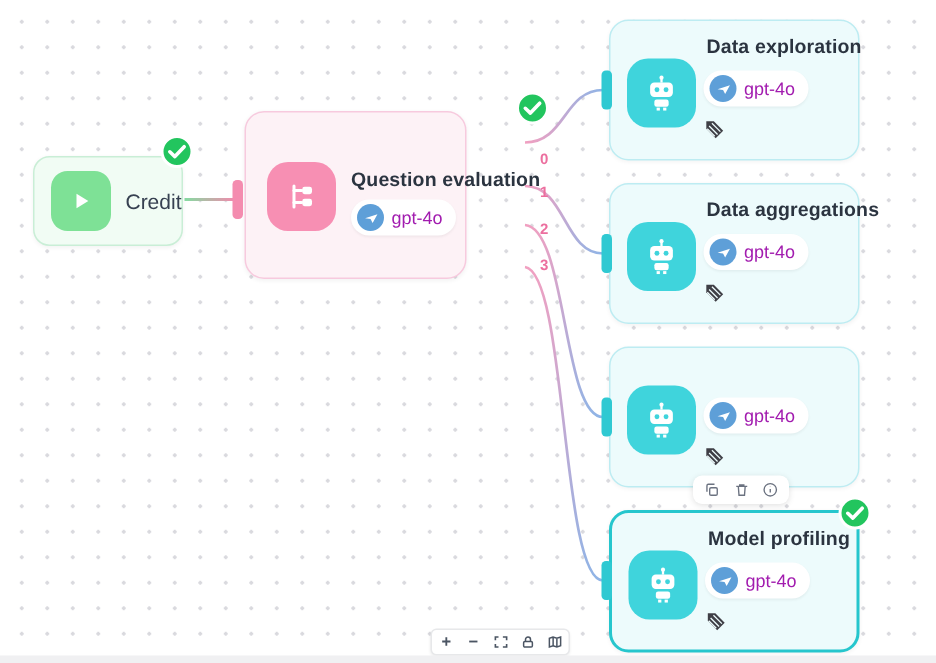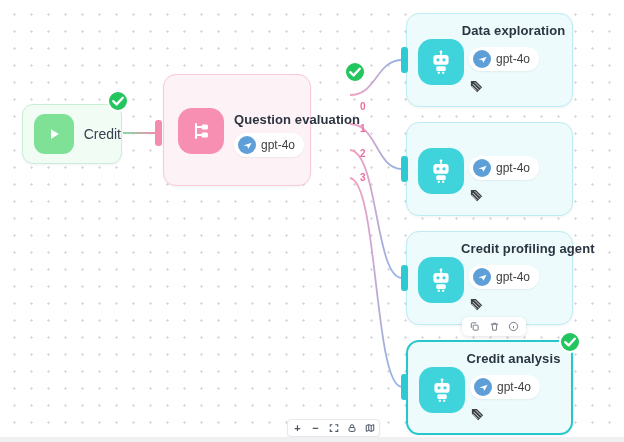--- a/index.html
+++ b/index.html
@@ -20,27 +20,27 @@
   
   .qe-node{left:163px;top:74px;width:148px;height:112px;background:#fdf2f6;border:1px solid #f7cade;}
   .qe-icon-box{position:absolute;left:14px;top:33px;width:46px;height:46px;border-radius:14px;background:#f78fb3;display:flex;align-items:center;justify-content:center;}
   .qe-title{position:absolute;left:70px;top:37px;white-space:nowrap;}
   .qe-pill{position:absolute;left:70px;top:58px;}
 
   
   .agent-node{left:406px;width:167px;height:94px;background:#edfbfc;border:1px solid #bdecf2;}
   .agent-node.selected{border:2px solid #26c6cd;}
   .agent-icon-box{position:absolute;left:11px;top:25px;width:46px;height:46px;border-radius:14px;background:#3fd4dc;display:flex;align-items:center;justify-content:center;}
-  .agent-title{position:absolute;left:54px;right:6px;top:9px;text-align:center;white-space:nowrap;}
+  .agent-title{position:absolute;left:64px;right:6px;top:9px;text-align:center;white-space:nowrap;}
   .agent-pill{position:absolute;left:62px;top:33px;}
   .agent-tools{position:absolute;left:62px;top:65px;width:16px;height:16px;}
 
   .model-pill{display:inline-flex;align-items:center;gap:5px;background:#ffffff;border-radius:13px;padding:3px 9px 3px 4px;box-shadow:0 1px 2px rgba(0,0,0,.06);}
   .model-logo{width:18px;height:18px;border-radius:50%;background:#5e9fd8;display:flex;align-items:center;justify-content:center;}
-  .model-name{font-size:12px;color:#404040;}
+  .model-name{font-size:12px;color:#a21caf;}
 
   .handle{position:absolute;width:7px;height:26px;border-radius:3px;}
   .handle.pink{background:#f48caf;}
   .handle.teal{background:#2fc9d2;}
 
   .badge{position:absolute;width:24px;height:24px;}
   .port-label{position:absolute;font-size:10px;font-weight:700;color:#ec6f9f;}
 
   .node-toolbar{position:absolute;left:462px;top:317px;width:64px;height:19px;background:#fff;border-radius:6px;
     box-shadow:0 1px 4px rgba(0,0,0,.12);display:flex;align-items:center;justify-content:space-evenly;}
@@ -169,20 +169,21 @@
         <circle cx="12" cy="2.6" r="1.3" fill="#fff"></circle>
           <rect x="11.3" y="3.4" width="1.4" height="2.2" fill="#fff"></rect>
         <rect x="5" y="5.5" width="14" height="9" rx="2.6" fill="#fff"></rect>
         <circle cx="9.2" cy="10" r="1.5" fill="#3fd4dc"></circle>
           <circle cx="14.8" cy="10" r="1.5" fill="#3fd4dc"></circle>
         <rect x="7.6" y="16" width="8.8" height="4.4" rx="1.4" fill="#fff"></rect>
         <rect x="9" y="21" width="2" height="1.8" fill="#fff"></rect>
           <rect x="13" y="21" width="2" height="1.8" fill="#fff"></rect>
       </svg>
     </div>
+    <div class="node-title agent-title">Data aggregations</div>
     <div class="model-pill agent-pill">
       <span class="model-logo">
         <svg width="11" height="11" viewBox="0 0 24 24">
             <path d="M3 12 L21 6 L14 19 L11 13 Z" fill="#ffffff"></path>
           </svg>
       </span>
       <span class="model-name">gpt-4o</span>
     </div>
     <div class="agent-tools">
       <svg width="15" height="15" viewBox="0 0 24 24">
@@ -199,21 +200,20 @@
         <circle cx="12" cy="2.6" r="1.3" fill="#fff"></circle>
           <rect x="11.3" y="3.4" width="1.4" height="2.2" fill="#fff"></rect>
         <rect x="5" y="5.5" width="14" height="9" rx="2.6" fill="#fff"></rect>
         <circle cx="9.2" cy="10" r="1.5" fill="#3fd4dc"></circle>
           <circle cx="14.8" cy="10" r="1.5" fill="#3fd4dc"></circle>
         <rect x="7.6" y="16" width="8.8" height="4.4" rx="1.4" fill="#fff"></rect>
         <rect x="9" y="21" width="2" height="1.8" fill="#fff"></rect>
           <rect x="13" y="21" width="2" height="1.8" fill="#fff"></rect>
       </svg>
     </div>
-    <div class="node-title agent-title">Credit profiling agent</div>
     <div class="model-pill agent-pill">
       <span class="model-logo">
         <svg width="11" height="11" viewBox="0 0 24 24">
             <path d="M3 12 L21 6 L14 19 L11 13 Z" fill="#ffffff"></path>
           </svg>
       </span>
       <span class="model-name">gpt-4o</span>
     </div>
     <div class="agent-tools">
       <svg width="15" height="15" viewBox="0 0 24 24">
@@ -250,21 +250,21 @@
         <circle cx="12" cy="2.6" r="1.3" fill="#fff"></circle>
           <rect x="11.3" y="3.4" width="1.4" height="2.2" fill="#fff"></rect>
         <rect x="5" y="5.5" width="14" height="9" rx="2.6" fill="#fff"></rect>
         <circle cx="9.2" cy="10" r="1.5" fill="#3fd4dc"></circle>
           <circle cx="14.8" cy="10" r="1.5" fill="#3fd4dc"></circle>
         <rect x="7.6" y="16" width="8.8" height="4.4" rx="1.4" fill="#fff"></rect>
         <rect x="9" y="21" width="2" height="1.8" fill="#fff"></rect>
           <rect x="13" y="21" width="2" height="1.8" fill="#fff"></rect>
       </svg>
     </div>
-    <div class="node-title agent-title">Credit analysis</div>
+    <div class="node-title agent-title">Model profiling</div>
     <div class="model-pill agent-pill">
       <span class="model-logo">
         <svg width="11" height="11" viewBox="0 0 24 24">
             <path d="M3 12 L21 6 L14 19 L11 13 Z" fill="#ffffff"></path>
           </svg>
       </span>
       <span class="model-name">gpt-4o</span>
     </div>
     <div class="agent-tools">
       <svg width="15" height="15" viewBox="0 0 24 24">

